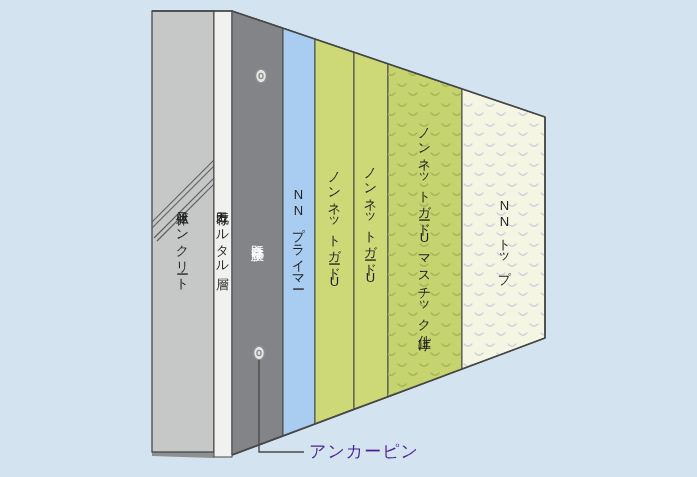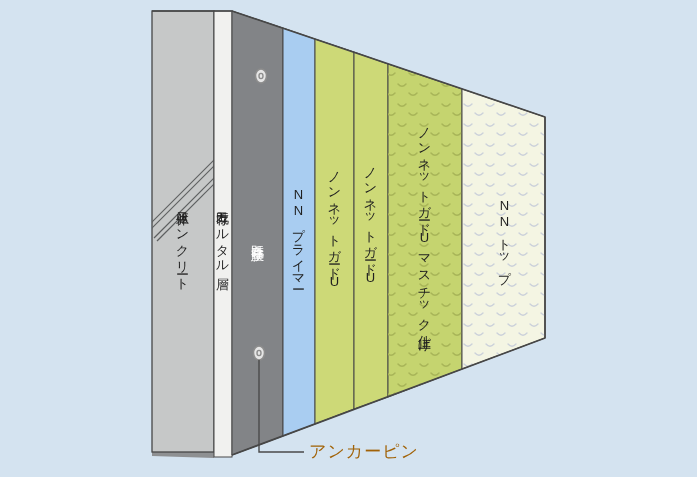--- a/index.html
+++ b/index.html
@@ -85,15 +85,15 @@
 
   <div class="vtext" style="left: 176px; top: 202px; color: rgb(31, 31, 31);"><span>躯</span><span>体</span><span>コ</span><span>ン</span><span>ク</span><span>リ</span><span class="cdash">ー</span><span>ト</span></div>
   <div class="vtext" style="left: 216px; top: 202px; color: rgb(31, 31, 31);"><span>既</span><span>存</span><span>モ</span><span>ル</span><span>タ</span><span>ル</span><span>層</span></div>
   <div class="vtext" style="left: 251px; top: 235px; color: rgb(255, 255, 255);"><span>既</span><span>存</span><span>塗</span><span>膜</span></div>
   <div class="vtext" style="left: 292px; top: 187px; color: rgb(31, 31, 31);"><span>N</span><span>N</span><span>プ</span><span>ラ</span><span>イ</span><span>マ</span><span class="cdash">ー</span></div>
   <div class="vtext" style="left: 328px; top: 162px; color: rgb(31, 31, 31);"><span>ノ</span><span>ン</span><span>ネ</span><span>ッ</span><span>ト</span><span>ガ</span><span class="cdash">ー</span><span>ド</span><span>U</span></div>
   <div class="vtext" style="left: 364px; top: 158px; color: rgb(31, 31, 31);"><span>ノ</span><span>ン</span><span>ネ</span><span>ッ</span><span>ト</span><span>ガ</span><span class="cdash">ー</span><span>ド</span><span>U</span></div>
   <div class="vtext" style="left: 418px; top: 118px; color: rgb(31, 31, 31);"><span>ノ</span><span>ン</span><span>ネ</span><span>ッ</span><span>ト</span><span>ガ</span><span class="cdash">ー</span><span>ド</span><span>U</span><span>マ</span><span>ス</span><span>チ</span><span>ッ</span><span>ク</span><span>仕</span><span>上</span><span>げ</span></div>
   <div class="vtext" style="left: 498px; top: 198px; color: rgb(31, 31, 31);"><span>N</span><span>N</span><span>ト</span><span>ッ</span><span>プ</span></div>
 
-  <div class="hlabel" style="left: 309px; top: 443px; color: #a16207;">アンカーピン</div>
+  <div class="hlabel" style="left: 309px; top: 443px; color: #4c1d95;">アンカーピン</div>
 
 </div>
 
 </body></html>

